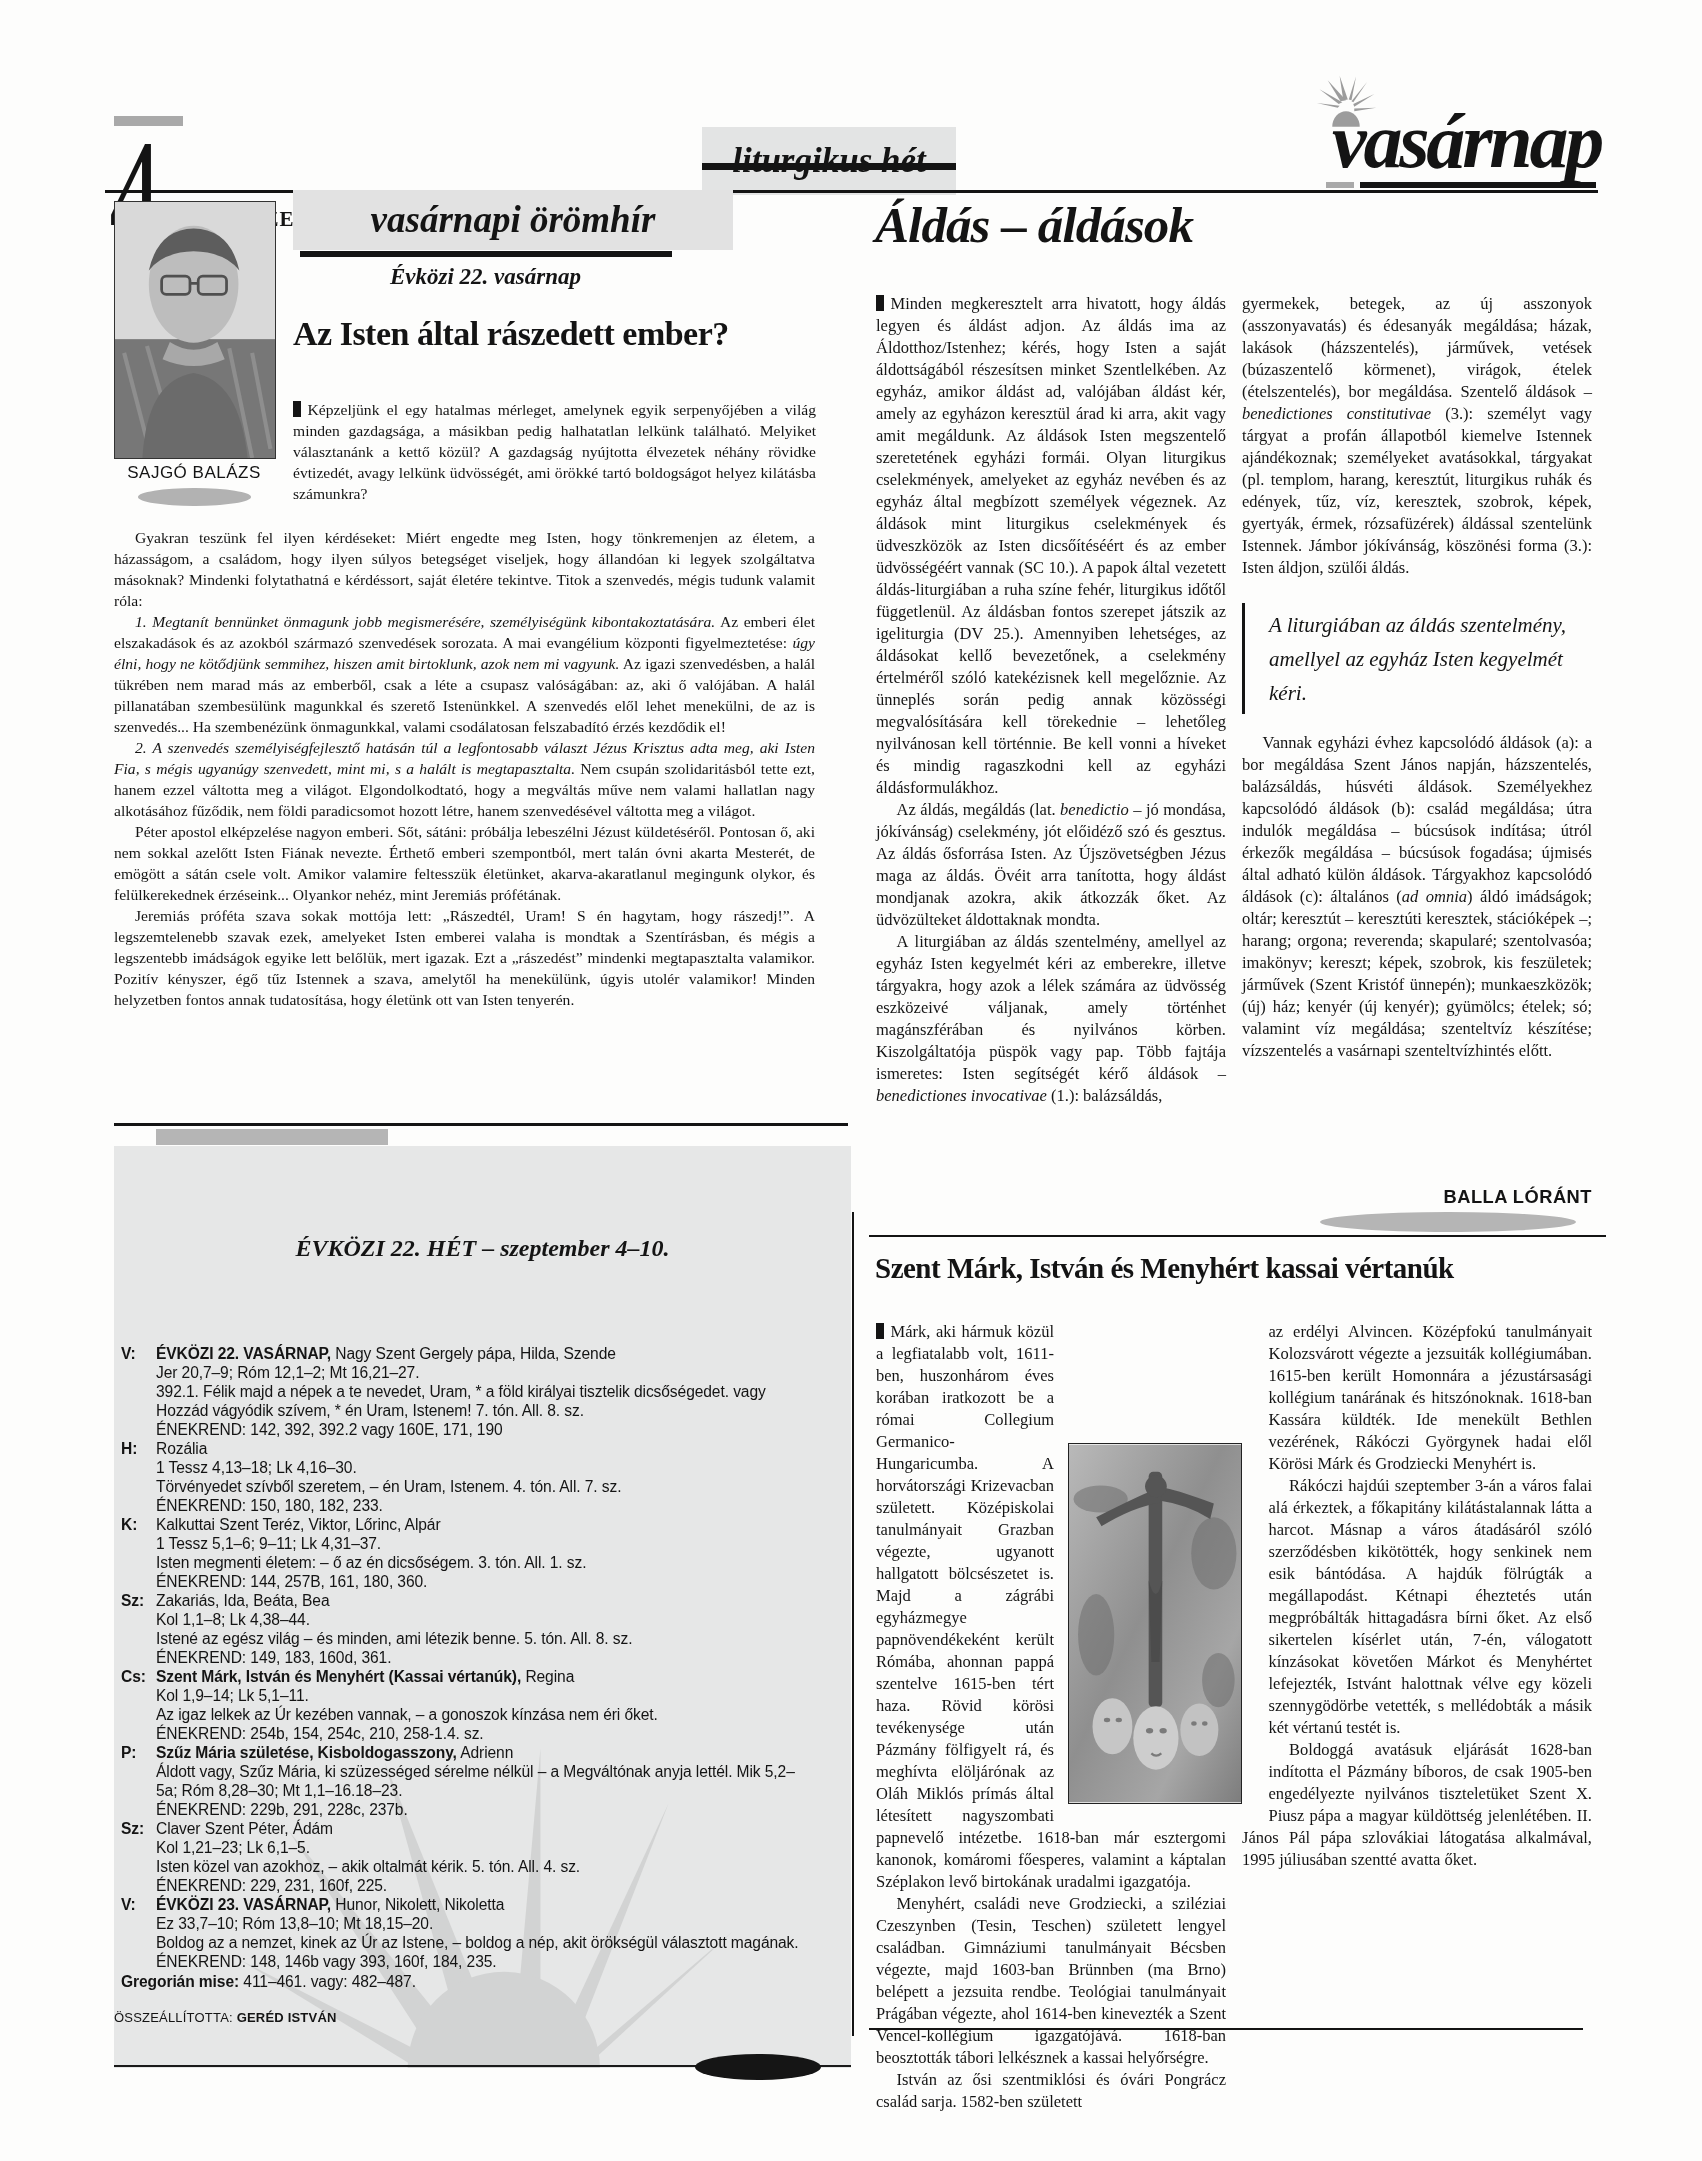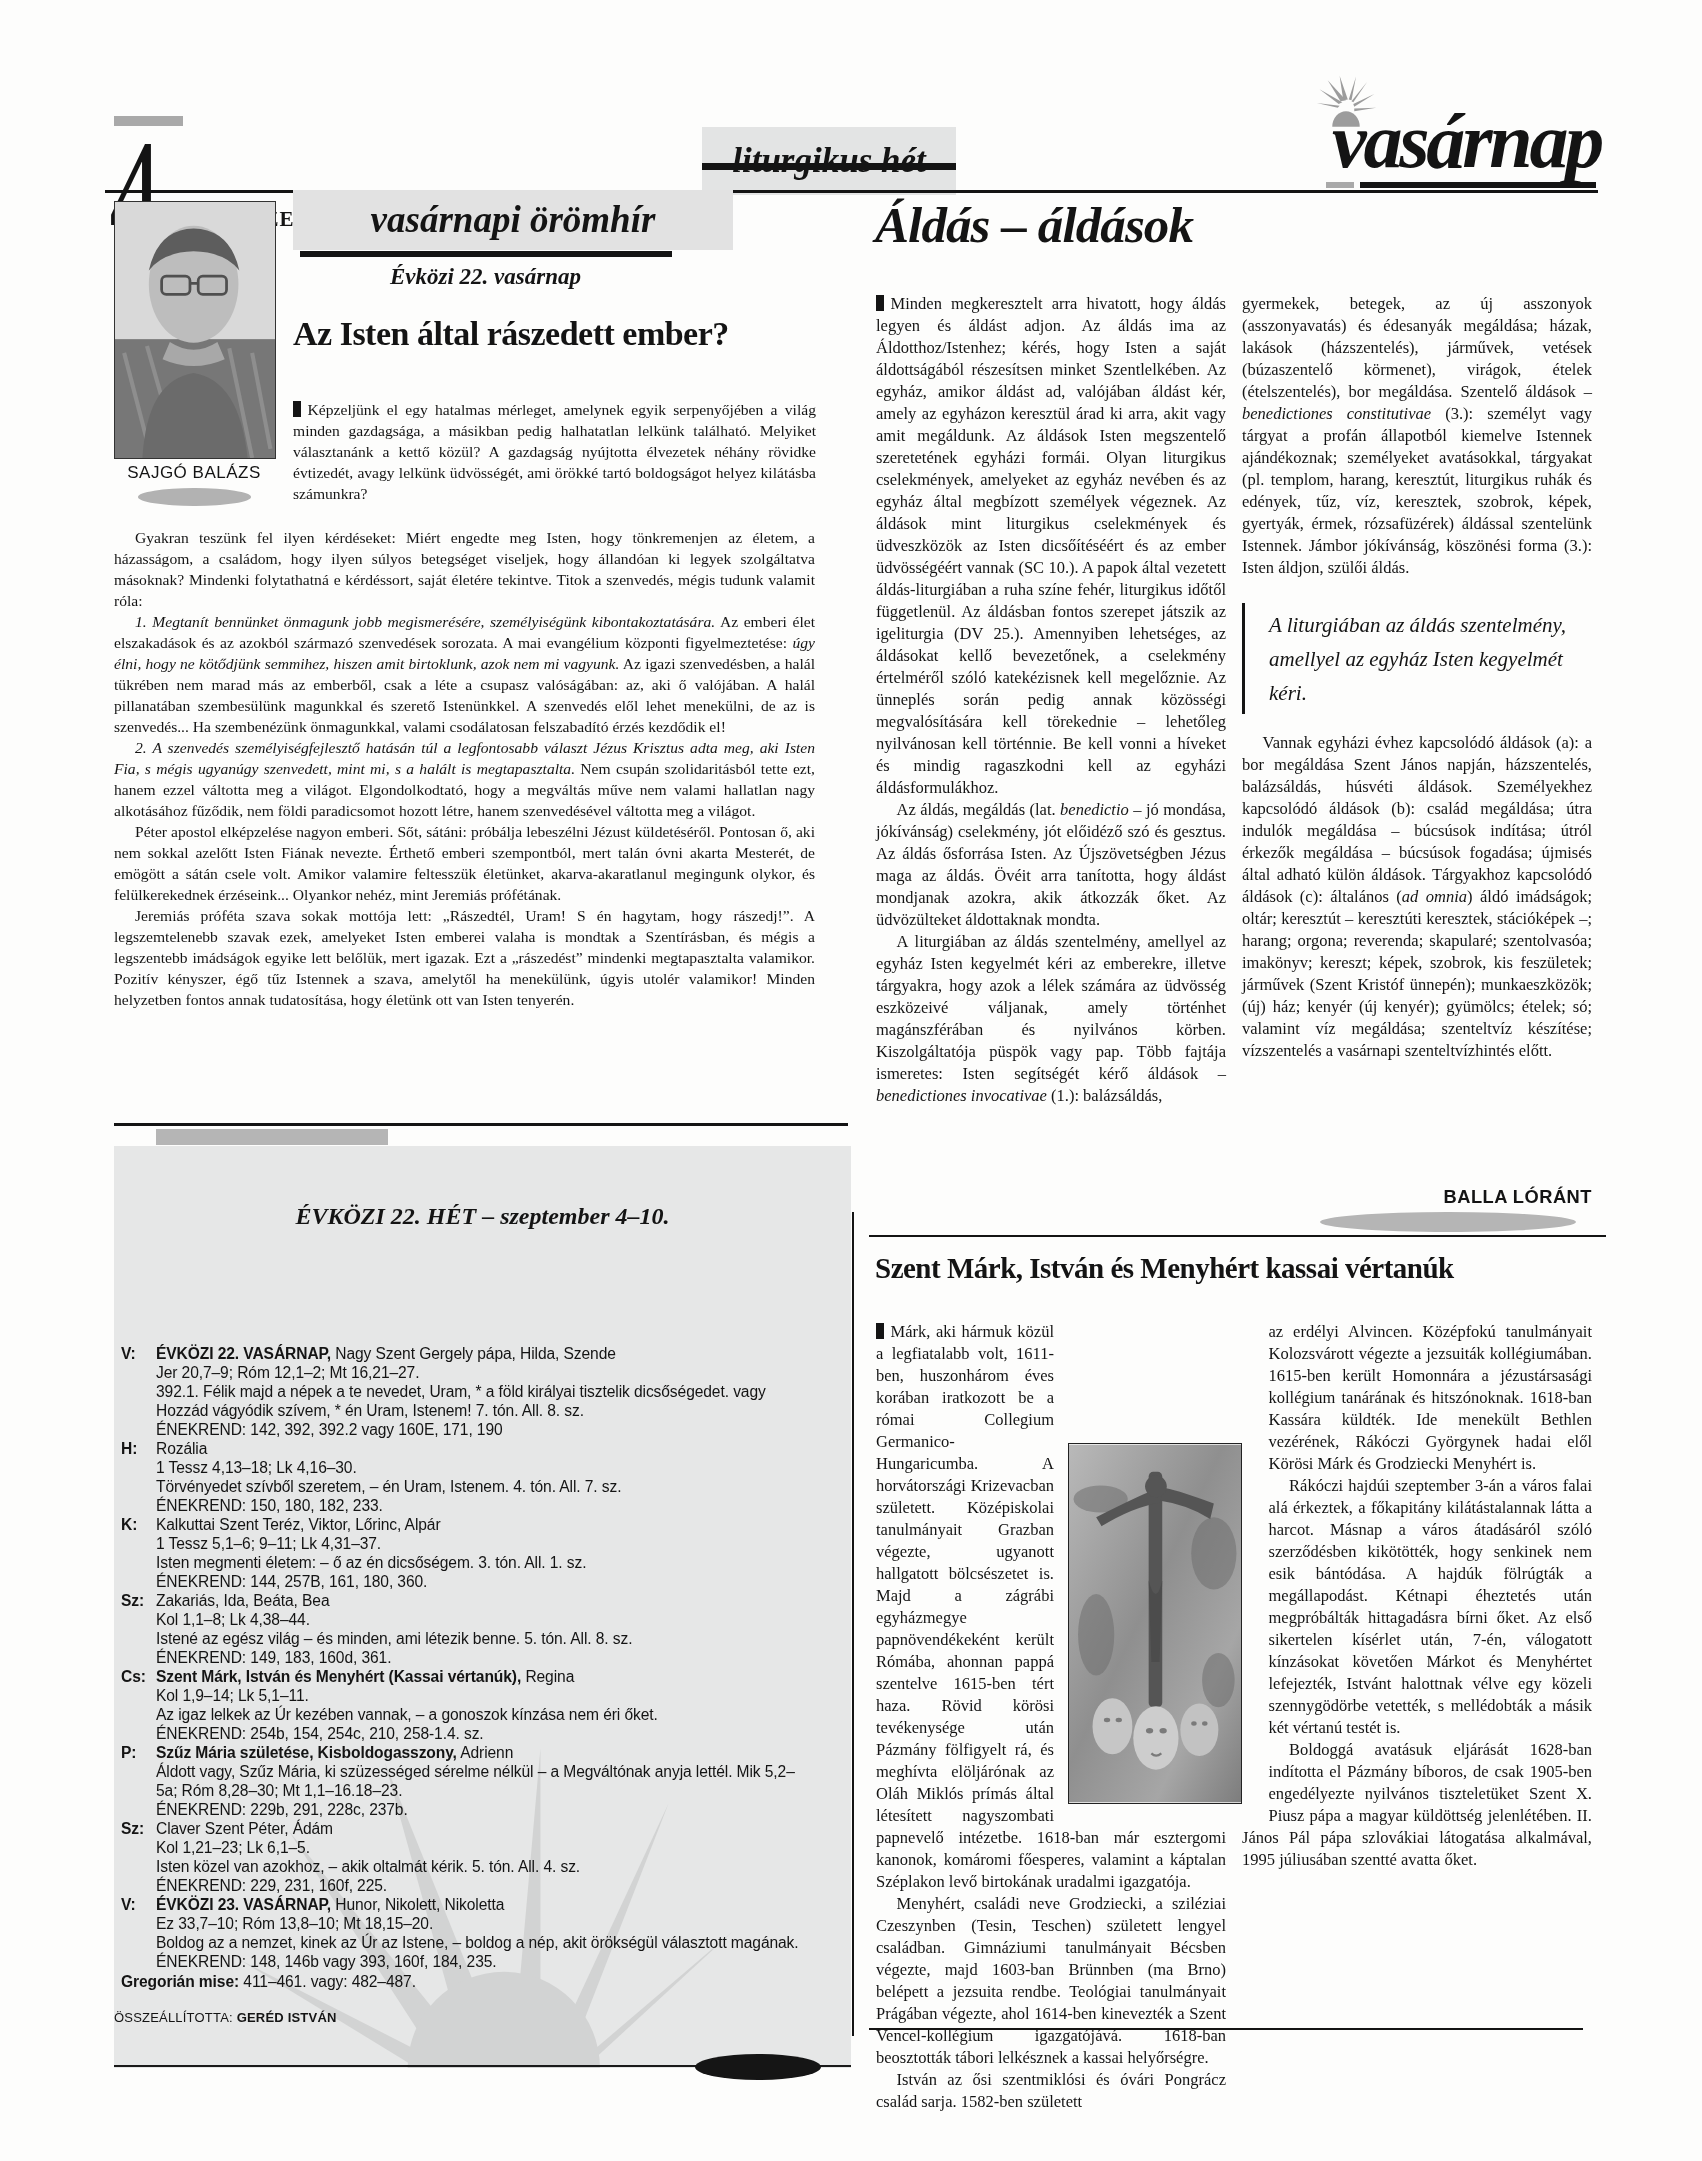--- a/index.html
+++ b/index.html
@@ -32,21 +32,21 @@
   .lbody{left:114px;top:527px;width:701px;font-size:15.6px;line-height:21px;}
   .lbody p,.lead p{margin:0;}
   .lbody p{text-indent:21px;}
   .sq{display:inline-block;width:8.2px;height:15.6px;background:#141414;margin-right:6.4px;vertical-align:-1.8px;}
 
   
   .calshadow{left:156px;top:1129px;width:232px;height:15.6px;background:#b5b5b5;}
   .calpanel{left:114px;top:1146px;width:737px;height:922px;background:#e6e7e7;}
   .calblack{left:114px;top:1141px;width:329px;height:63px;background:#141414;}
   .calblack span{color:#fff;font-style:italic;font-weight:bold;font-size:39px;line-height:61px;padding-left:51px;}
-  .calweek{left:114px;top:1203px;width:737px;text-align:center;font-style:italic;font-weight:bold;font-size:24px;}
+  .calweek{left:114px;top:1235px;width:737px;text-align:center;font-style:italic;font-weight:bold;font-size:24px;}
   .callist{left:121px;top:1344px;width:686px;font-size:15.6px;line-height:19px;letter-spacing:-0.1px;}
   .cal-entry{position:relative;padding-left:35px;}
   .cal-day{position:absolute;left:0;top:0;font-weight:bold;}
   .cal-line:empty{display:none;}
   .cal-greg{margin-top:0.9px;}
   .compiled{left:114px;top:2010px;width:692px;text-align:left;font-size:13px;letter-spacing:0.2px;}
   .calbotrule{left:114px;top:2065px;width:737px;height:1.8px;background:#1a1a1a;}
   .calellipse{left:695px;top:2054px;width:126px;height:26px;background:#151515;border-radius:50%;}
 
   

